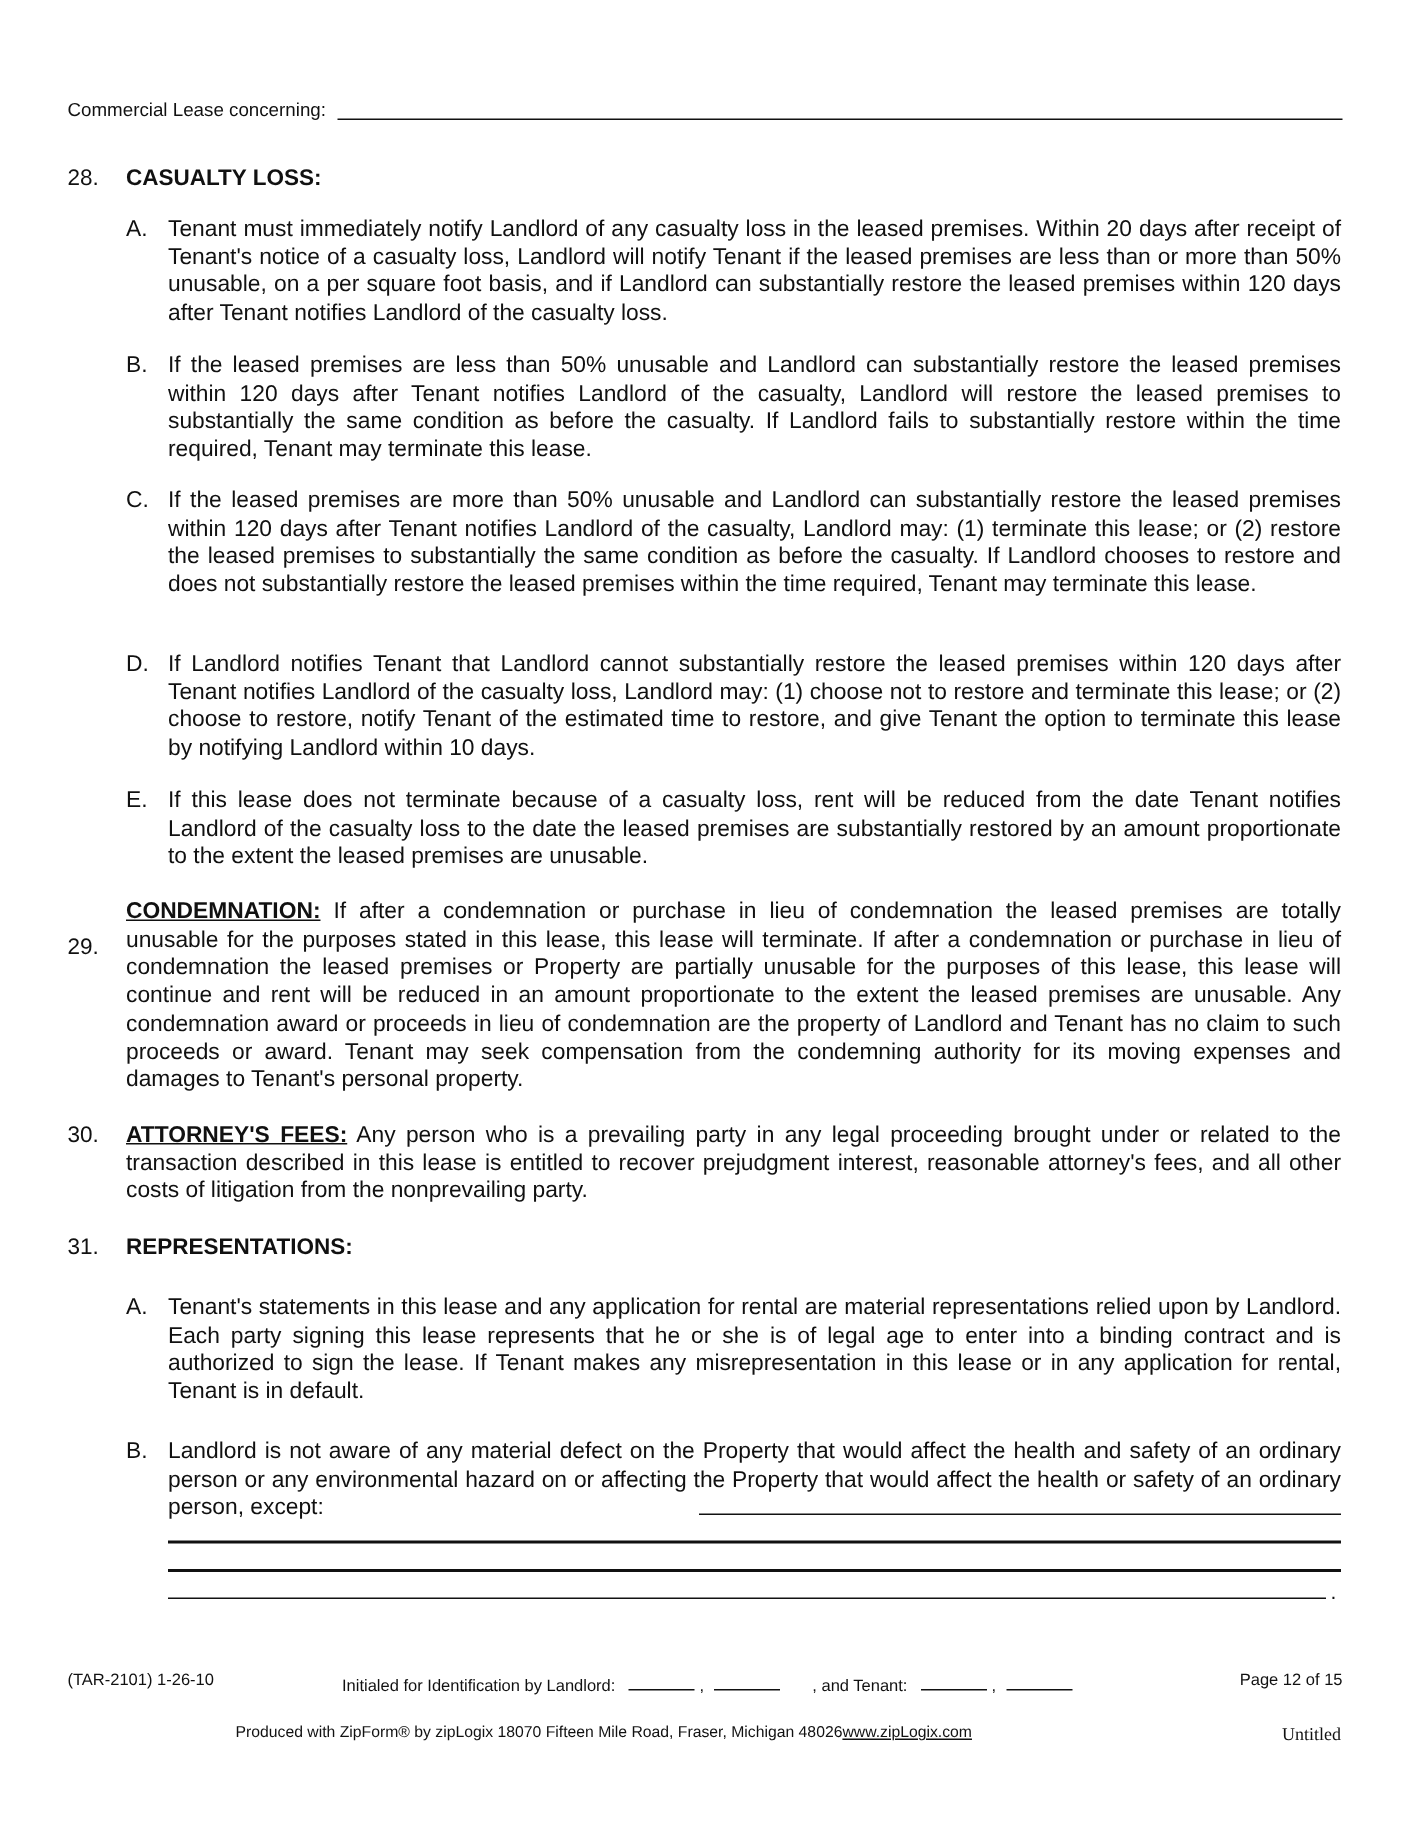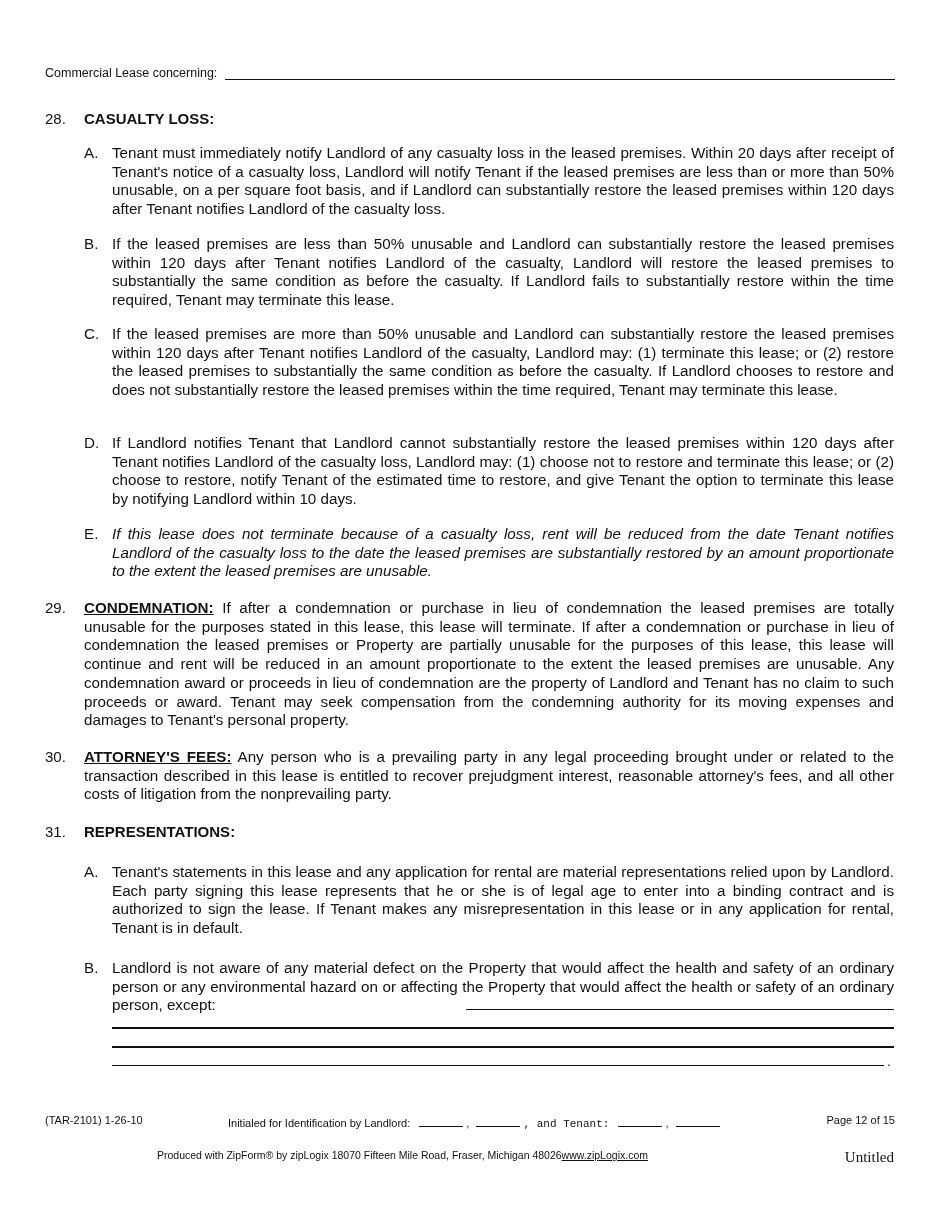--- a/index.html
+++ b/index.html
@@ -14,21 +14,21 @@
   .para.top { left:84px; width:810px; }
   .letter { position:absolute; left:84px; font-size:15.2px; }
   .para b { font-weight:bold;text-decoration:underline; }
   .line { position:absolute; border-bottom:1px solid #111; }
   .line.thick { border-bottom:2px solid #111; }
   .footer-row { position:absolute; top:1114px; left:45px; width:850px; height:18px; font-size:11px; }
   .footer-row span { position:absolute; white-space:nowrap; }
   .blank { display:inline-block; width:44px; border-bottom:1px solid #111; height:12px; vertical-align:baseline; }
   .producer { position:absolute; top:1149px; left:157px; font-size:10.5px; white-space:nowrap; }
   .producer a { color:#111; text-decoration:underline; margin-left:0; }
-  .untitled { position:absolute; top:1149px; right:56px; font-size:15px; font-family:"Liberation Serif", serif; }
+  .untitled { position:absolute; top:1149px; right:56px; font-size:12px; font-family:"Liberation Serif", serif; }
 </style>
 </head>
 <body>
 
 <div class="header">
   <span class="label">Commercial Lease concerning:</span>
   <span class="fill"></span>
 </div>
 
 <div class="sec-num" style="top:110px;">28.</div>
@@ -40,23 +40,23 @@
 <div class="letter" style="top:235px;">B.</div>
 <div class="para sub" style="top:235px;">If the leased premises are less than 50% unusable and Landlord can substantially restore the leased premises within 120 days after Tenant notifies Landlord of the casualty, Landlord will restore the leased premises to substantially the same condition as before the casualty. If Landlord fails to substantially restore within the time required, Tenant may terminate this lease.</div>
 
 <div class="letter" style="top:325px;">C.</div>
 <div class="para sub" style="top:325px;">If the leased premises are more than 50% unusable and Landlord can substantially restore the leased premises within 120 days after Tenant notifies Landlord of the casualty, Landlord may: (1) terminate this lease; or (2) restore the leased premises to substantially the same condition as before the casualty. If Landlord chooses to restore and does not substantially restore the leased premises within the time required, Tenant may terminate this lease.</div>
 
 <div class="letter" style="top:434px;">D.</div>
 <div class="para sub" style="top:434px;">If Landlord notifies Tenant that Landlord cannot substantially restore the leased premises within 120 days after Tenant notifies Landlord of the casualty loss, Landlord may: (1) choose not to restore and terminate this lease; or (2) choose to restore, notify Tenant of the estimated time to restore, and give Tenant the option to terminate this lease by notifying Landlord within 10 days.</div>
 
 <div class="letter" style="top:525px;">E.</div>
-<div class="para sub" style="top:525px;font-style:italic;">If this lease does not terminate because of a casualty loss, rent will be reduced from the date Tenant notifies Landlord of the casualty loss to the date the leased premises are substantially restored by an amount proportionate to the extent the leased premises are unusable.</div>
+<div class="para sub" style="top:525px;">If this lease does not terminate because of a casualty loss, rent will be reduced from the date Tenant notifies Landlord of the casualty loss to the date the leased premises are substantially restored by an amount proportionate to the extent the leased premises are unusable.</div>
 
-<div class="sec-num" style="top:599px;">29.</div>
+<div class="sec-num" style="top:623px;">29.</div>
 <div class="para top" style="top:599px;"><b>CONDEMNATION:</b> <span>If after a condemnation or purchase in lieu of condemnation the leased premises are totally unusable for the purposes stated in this lease, this lease will terminate. If after a condemnation or purchase in lieu of condemnation the leased premises or Property are partially unusable for the purposes of this lease, this lease will continue and rent will be reduced in an amount proportionate to the extent the leased premises are unusable. Any condemnation award or proceeds in lieu of condemnation are the property of Landlord and Tenant has no claim to such proceeds or award. Tenant may seek compensation from the condemning authority for its moving expenses and damages to Tenant's personal property.</span></div>
 
 <div class="sec-num" style="top:748px;">30.</div>
 <div class="para top" style="top:748px;"><b>ATTORNEY'S FEES:</b> <span>Any person who is a prevailing party in any legal proceeding brought under or related to the transaction described in this lease is entitled to recover prejudgment interest, reasonable attorney's fees, and all other costs of litigation from the nonprevailing party.</span></div>
 
 <div class="sec-num" style="top:823px;">31.</div>
 <div class="sec-head" style="top:823px;text-align:center;">REPRESENTATIONS:</div>
 
 <div class="letter" style="top:863px;">A.</div>
 <div class="para sub" style="top:863px;">Tenant's statements in this lease and any application for rental are material representations relied upon by Landlord. Each party signing this lease represents that he or she is of legal age to enter into a binding contract and is authorized to sign the lease. If Tenant makes any misrepresentation in this lease or in any application for rental, Tenant is in default.</div>
@@ -71,21 +71,21 @@
 <div class="line" style="left:112px; top:1065px; width:772px;"></div>
 <div style="position:absolute; left:887px; top:1053px; font-size:14px;">.</div>
 
 <div class="footer-row">
   <span style="left:0;">(TAR-2101) 1-26-10</span>
   <span style="left:183px;">
     <span style="position:static;">Initialed for Identification by Landlord:</span>
     <span class="blank" style="position:relative; margin-left:6px;"></span>
     <span style="position:static;">,</span>
     <span class="blank" style="position:relative; margin-left:4px;"></span>
-    <span style="position:static; margin-left:0;font-family:Liberation Mono, monospace;">, and Tenant:</span>
+    <span style="position:static; margin-left:18px;">, and Tenant:</span>
     <span class="blank" style="position:relative; margin-left:6px;"></span>
     <span style="position:static;">,</span>
     <span class="blank" style="position:relative; margin-left:4px;"></span>
   </span>
   <span style="right:0;">Page 12 of 15</span>
 </div>
 
 <div class="producer">
   <span>Produced with ZipForm® by zipLogix  18070 Fifteen Mile Road, Fraser, Michigan 48026</span><a>www.zipLogix.com</a>
 </div>

